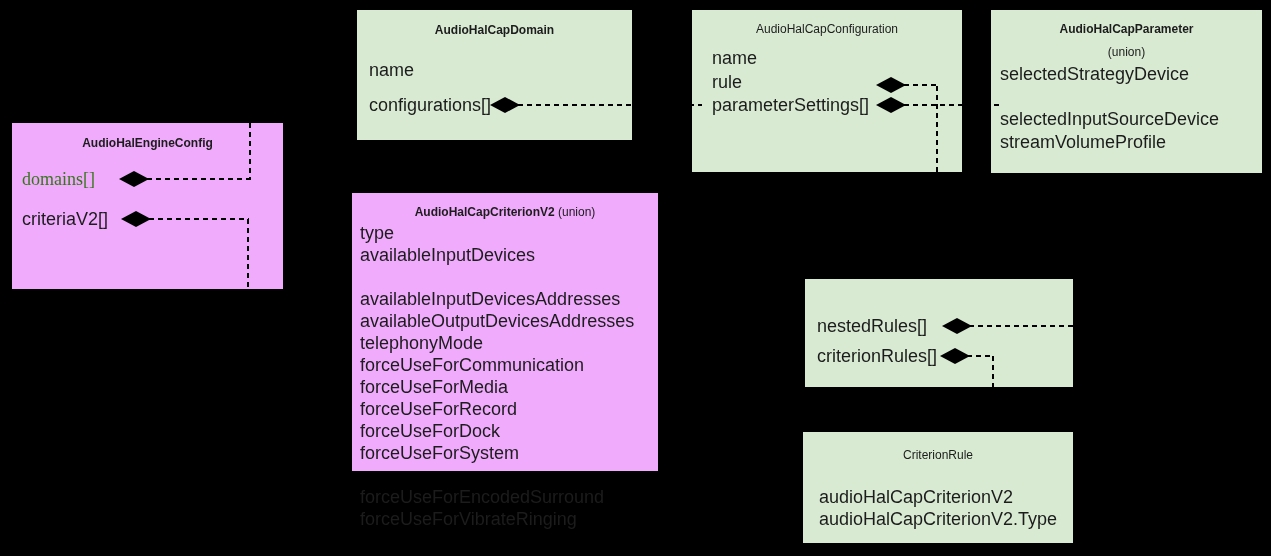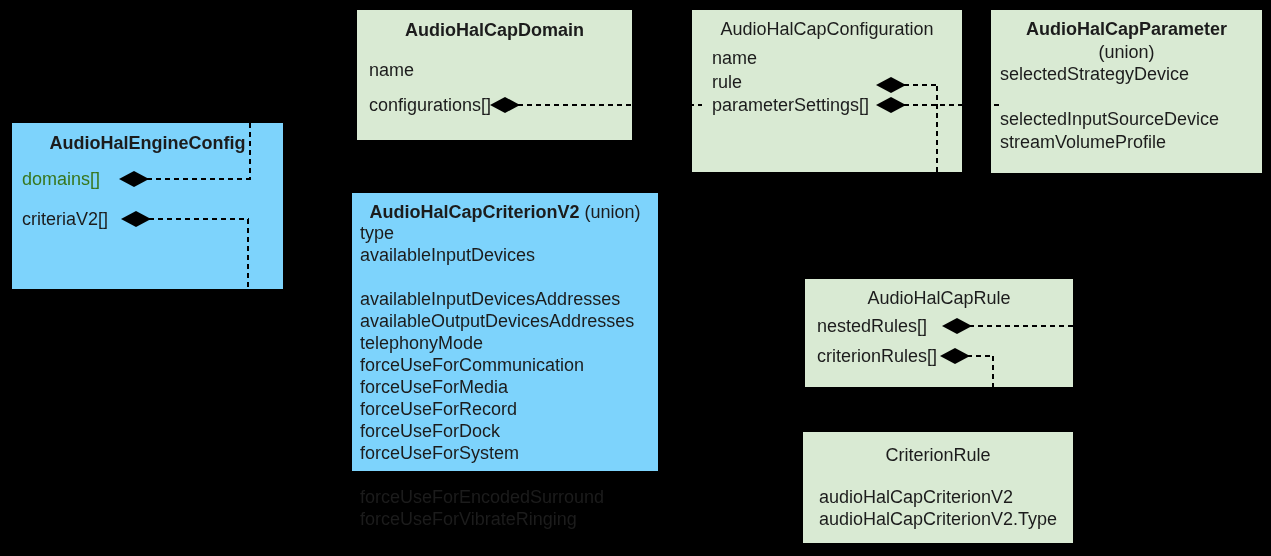--- a/index.html
+++ b/index.html
@@ -2,31 +2,31 @@
 <html><head>
 <meta charset="utf-8">
 <style>
   html,body { margin:0; padding:0; background:#000; }
   .stage {
     position:relative; width:1271px; height:556px; background:#000000;
     font-family:"Liberation Sans", sans-serif; overflow:hidden;
   }
   .box { position:absolute; z-index:1; }
   .box.green { background:#d9ead3; }
-  .box.gray  { background:#7dd3fc; }
+  .box.gray  { background:#f0abfc; }
   .trow {
     position:absolute; left:0; right:0; text-align:center;
-    font-size:18px; line-height:21px; color:#1c1c1c; white-space:nowrap;
+    font-size:12px; line-height:21px; color:#1c1c1c; white-space:nowrap;
   }
   .bold { font-weight:bold; }
   .frow {
     position:absolute; font-size:18px; line-height:21px;
     color:#1c1c1c; white-space:nowrap;
   }
-  .frow.accent { color:#38761d; }
+  .frow.accent { color:#38761d;font-family:Liberation Serif, serif; }
   .diamond {
     position:absolute; width:30px; height:16px; background:#000000;
     clip-path:polygon(50% 0,100% 50%,50% 100%,0 50%); z-index:6;
   }
   .hline {
     position:absolute; height:2px; z-index:5;
     background:repeating-linear-gradient(90deg,#000 0 5px,transparent 5px 9px);
   }
   .vline {
     position:absolute; width:2px; z-index:5;
@@ -75,21 +75,20 @@
     <div class="frow" style="left:8px;top:162px">forceUseForCommunication</div>
     <div class="frow" style="left:8px;top:184px">forceUseForMedia</div>
     <div class="frow" style="left:8px;top:206px">forceUseForRecord</div>
     <div class="frow" style="left:8px;top:228px">forceUseForDock</div>
     <div class="frow" style="left:8px;top:250px">forceUseForSystem</div>
     <div class="frow" style="left:8px;top:294px">forceUseForEncodedSurround</div>
     <div class="frow" style="left:8px;top:316px">forceUseForVibrateRinging</div>
   </div>
 
   <div class="box green" style="left:805px;top:279px;width:268px;height:108px">
-    <div class="trow" style="top:9px">AudioHalCapRule</div>
     <div class="frow" style="left:12px;top:37px">nestedRules[]</div>
     <div class="frow" style="left:12px;top:67px">criterionRules[]</div>
   </div>
 
   <div class="box green" style="left:803px;top:432px;width:270px;height:111px">
     <div class="trow" style="top:13px">CriterionRule</div>
     <div class="frow" style="left:16px;top:55px">audioHalCapCriterionV2</div>
     <div class="frow" style="left:16px;top:77px">audioHalCapCriterionV2.Type</div>
   </div>
 

